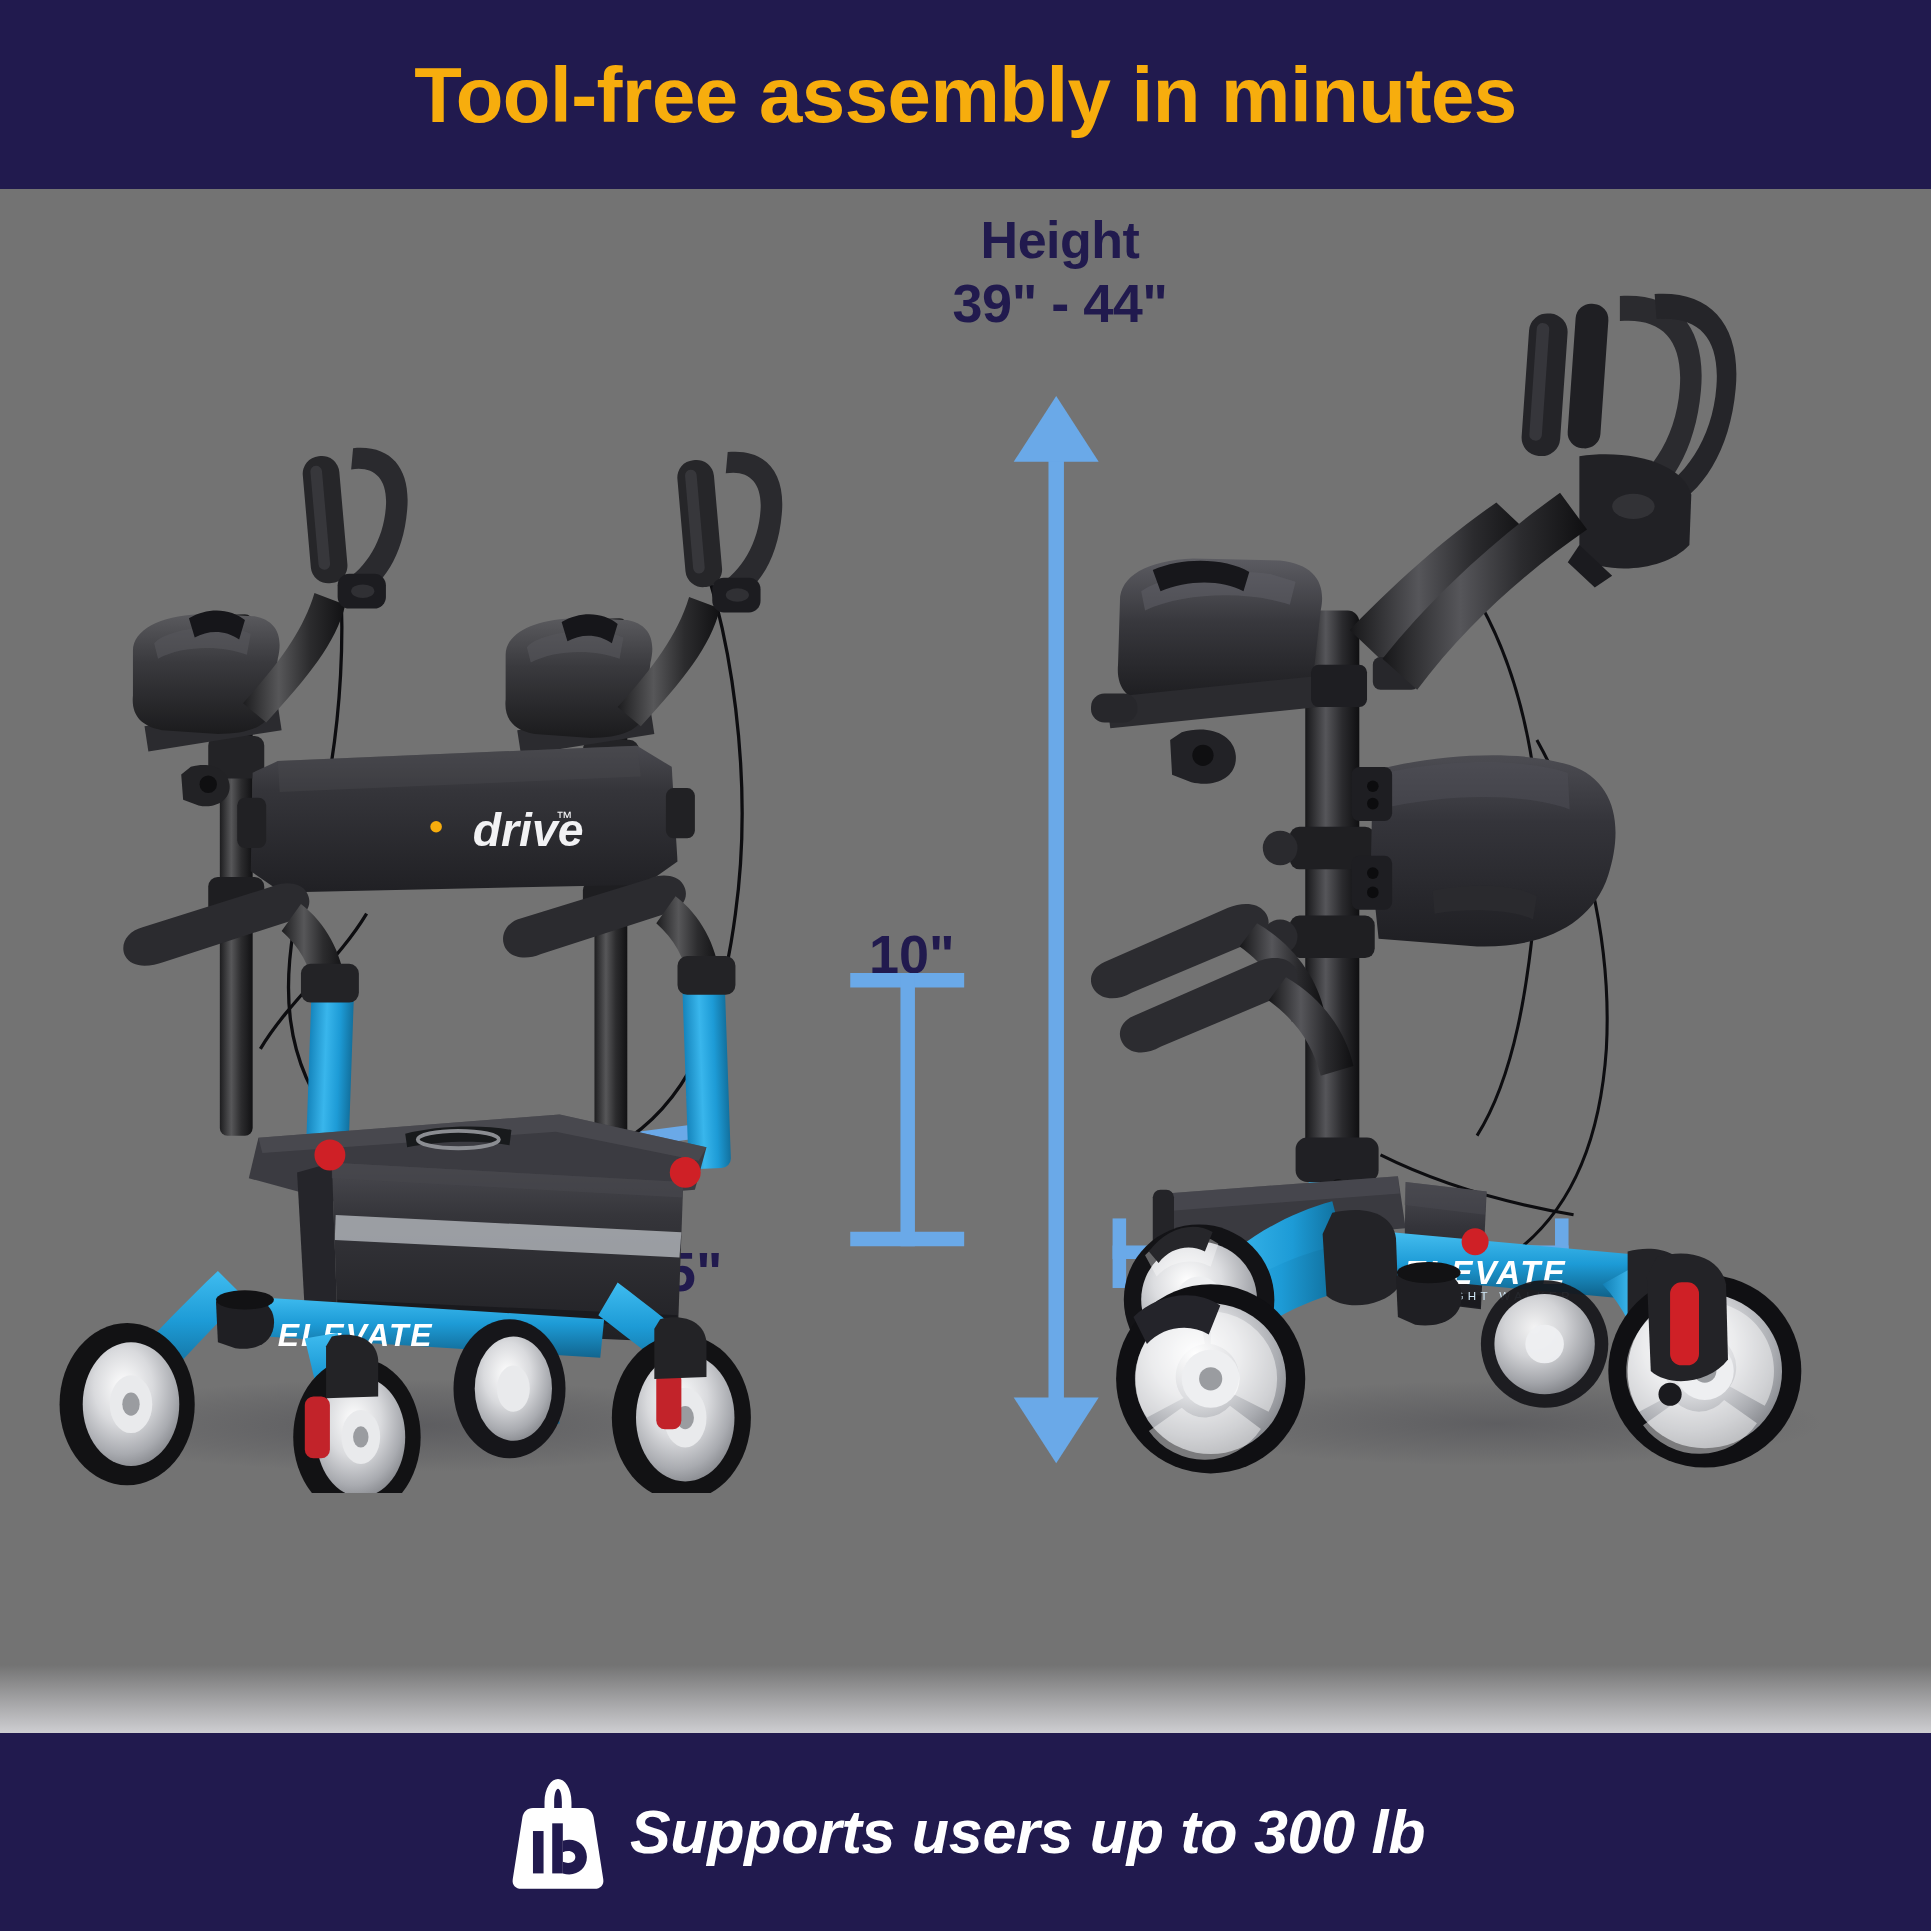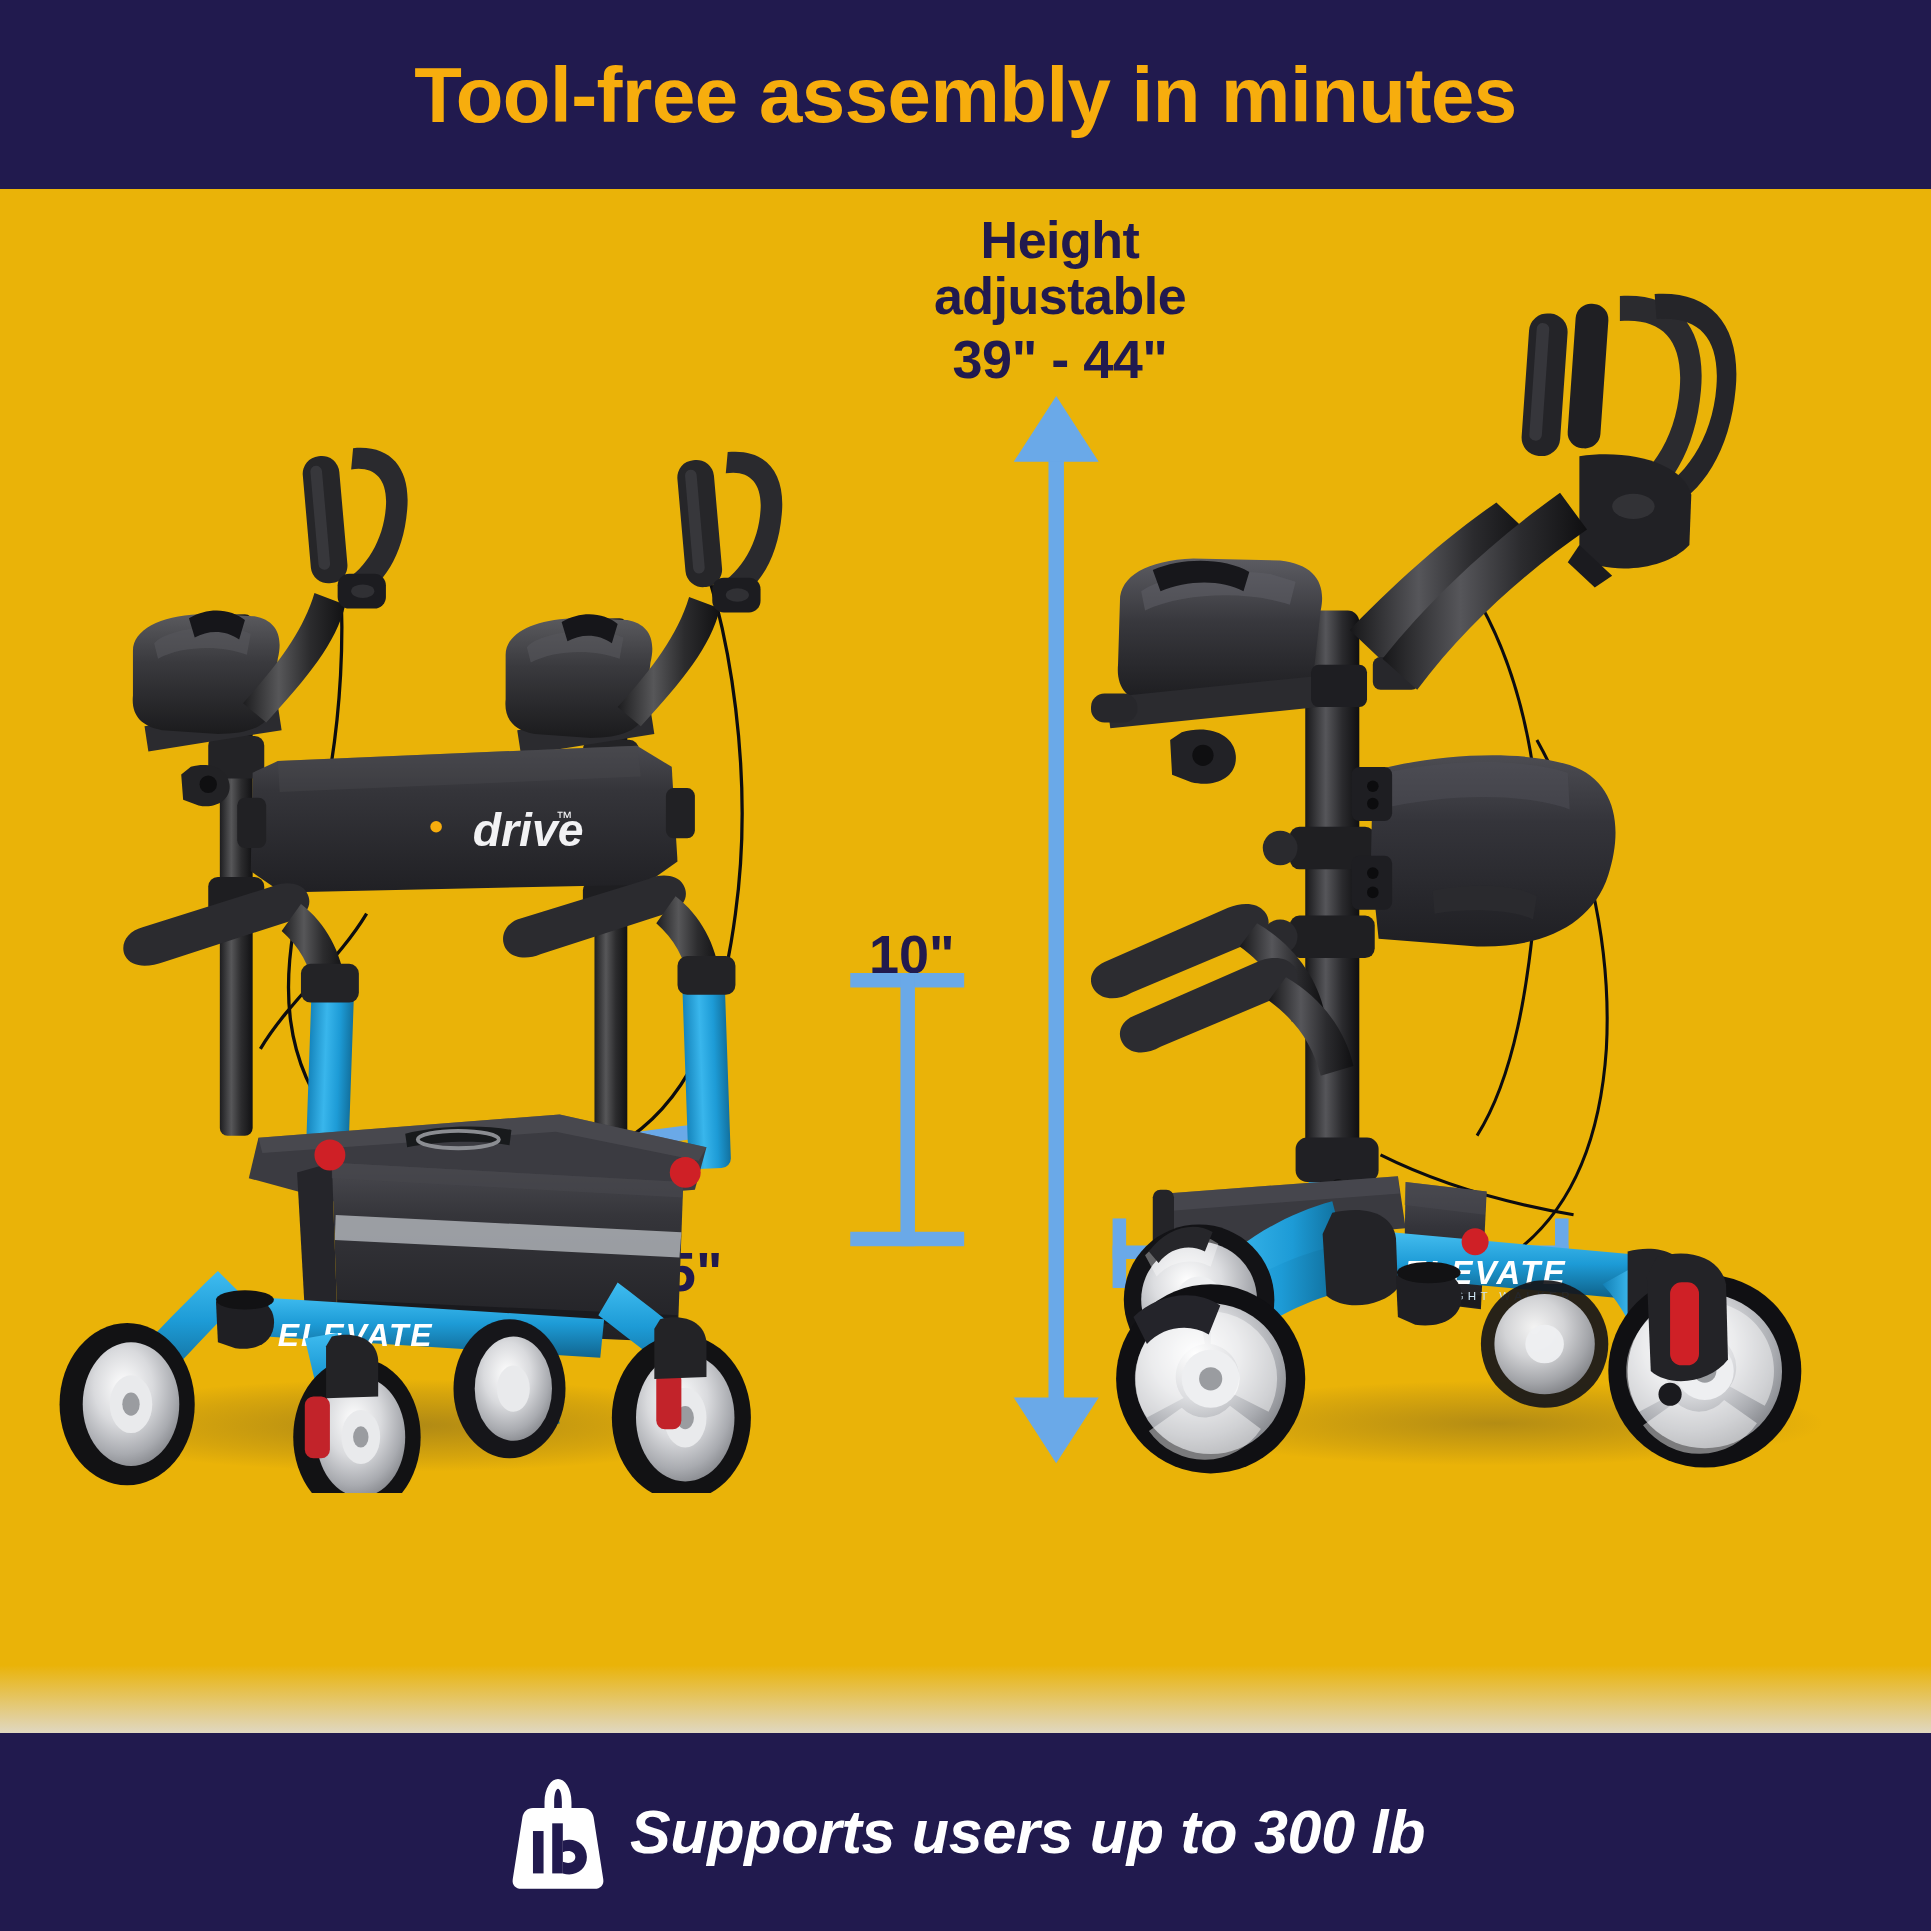--- a/index.html
+++ b/index.html
@@ -37,21 +37,21 @@
     font-weight:bold;
     font-style:italic;
     letter-spacing:-0.3px;
     white-space:nowrap;
   }
 
   
   #stage {
     position:absolute; left:0; top:189px;
     width:1931px; height:1544px;
-    background:#eab308;
+    background:#737373;
     padding-left:32px;
   }
   .floor-fade {
     position:absolute; left:0; bottom:0; width:1931px; height:68px;
     background:linear-gradient(to bottom, rgba(255,255,255,0) 0%, rgba(222,222,226,0.85) 100%);
     pointer-events:none;
   }
 
   
   #height-callout {
@@ -94,21 +94,20 @@
 <body>
 
 <div class="banner" id="top-banner">
   <div class="banner-title">Tool-free assembly in minutes</div>
 </div>
 
 <div id="stage">
 
   <div id="height-callout">
     <div class="l1">Height</div>
-    <div class="l1">adjustable</div>
     <div class="l2">39" - 44"</div>
   </div>
 
   <div class="dim-label" id="label-10">10"</div>
   <div class="dim-label" id="label-315">31.5"</div>
   <div class="dim-label" id="label-258">25.8"</div>
 
   <svg class="dimsvg" id="dim-vertical" width="116" height="1072" viewBox="0 0 120 1110">
     <g fill="#6aa9e8">
       <rect x="46" y="50" width="16" height="1005"></rect>

